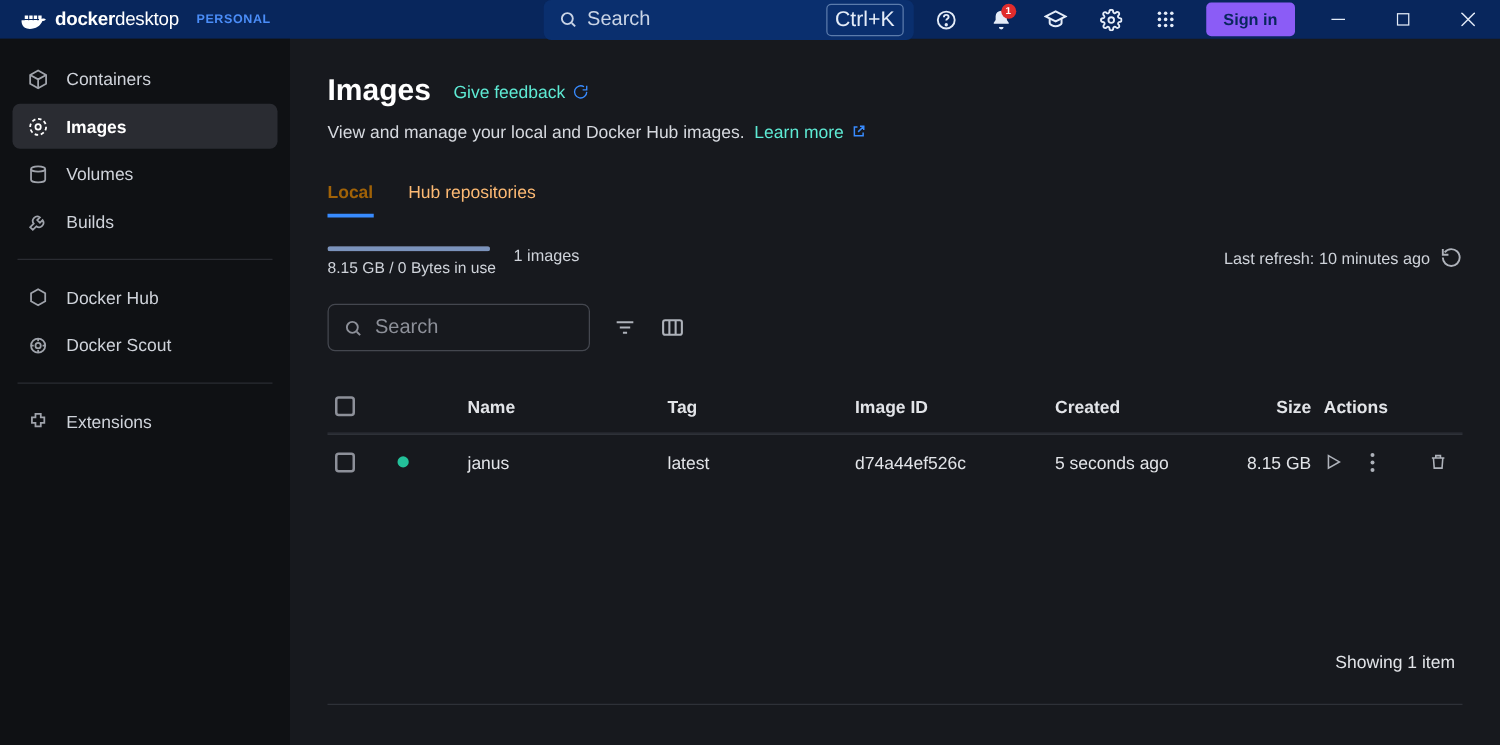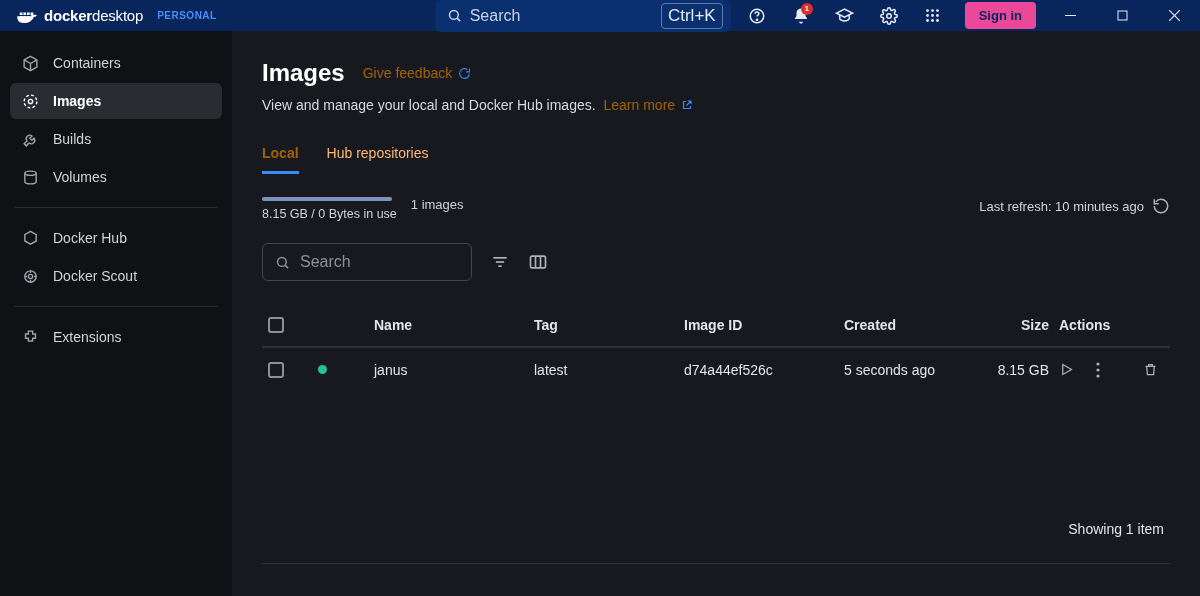--- a/index.html
+++ b/index.html
@@ -29,39 +29,39 @@
 .tb-btn {
   width: 36px; height: 36px; display: flex; align-items: center; justify-content: center;
   color: #e4ecf8; position: relative; border-radius: 4px;
 }
 .notif-dot {
   position: absolute; top: 5px; right: 6px; width: 12px; height: 12px;
   background: #e02c2c; border-radius: 50%; color: #fff; font-size: 8px; font-weight: 700;
   display: flex; align-items: center; justify-content: center;
 }
 .signin {
-  background: #ec4899; color: #08265c; font-weight: 600; font-size: 13px;
+  background: #8b5cf6; color: #08265c; font-weight: 600; font-size: 13px;
   padding: 6px 14px; border-radius: 4px; margin: 0 4px 0 6px;
 }
 .win-btn { width: 44px; height: 32px; display: flex; align-items: center; justify-content: center; color: #e4ecf8; }
 .shell { display: flex; flex: 1; min-height: 0; }
 .sidebar {
   width: 232px; background: #0f1114; padding: 14px 10px; flex-shrink: 0;
   display: flex; flex-direction: column; gap: 2px;
 }
 .side-item {
   display: flex; align-items: center; gap: 14px; height: 36px; padding: 0 12px;
   color: #cfd3da; font-size: 14px; border-radius: 6px;
 }
 .side-item.active { background: #2a2c32; color: #fff; font-weight:600; }
 .side-sep { height: 1px; background: #2a2c32; margin: 10px 4px; }
 .main { flex: 1; overflow: auto; padding: 28px 30px 0 30px; position: relative; }
 .page-head { display: flex; align-items: center; gap: 18px; }
 .page-title { font-size: 24px; font-weight: 700; color: #fff; }
-.link { color: #a16207; font-size: 14px; display: inline-flex; align-items: center; gap: 6px; }
+.link { color: #5eead4; font-size: 14px; display: inline-flex; align-items: center; gap: 6px; }
 .subtext { margin-top: 10px; color: #d6d9df; font-size: 14px; }
 .tabs { display: flex; gap: 28px; margin-top: 26px; border-bottom: 1px solid transparent; }
 .tab { padding: 6px 0 10px; font-size: 14px; color: #fdba74; }
 .tab.active { color: #a16207; font-weight: 700; border-bottom: 3px solid #388bff; }
 .stats-row { display: flex; align-items: flex-start; margin-top: 22px; gap: 14px; }
 .stats-block { display: flex; flex-direction: column; gap: 6px; }
 .stats-bar { width: 130px; height: 4px; background: #3c3f47; border-radius: 2px; position: relative; overflow: hidden; }
 .stats-bar::before { content: ""; position: absolute; left:0; top:0; height:100%; width: 100%; background:#7b93bc; }
 .stats-text { font-size: 12.5px; color: #cfd3da; }
 .count-text { font-size: 13px; color: #cfd3da; }
@@ -181,30 +181,30 @@
     </div>
     <div class="side-item active">
       <svg width="17" height="17" viewBox="0 0 24 24" fill="none" stroke="#fff" stroke-width="2">
           <circle cx="12" cy="12" r="9" stroke-dasharray="4 3"></circle>
           <circle cx="12" cy="12" r="3"></circle>
         </svg>
       <span>Images</span>
     </div>
     <div class="side-item">
       <svg width="17" height="17" viewBox="0 0 24 24" fill="none" stroke="#9fa3ab" stroke-width="2">
-          <path d="M14 7a5 5 0 00-7 7l-4 4 3 3 4-4a5 5 0 007-7l-3 3-3-3z"></path>
-        </svg>
-      <span>Builds</span>
-    </div>
-    <div class="side-item">
-      <svg width="17" height="17" viewBox="0 0 24 24" fill="none" stroke="#9fa3ab" stroke-width="2">
           <ellipse cx="12" cy="6" rx="8" ry="3"></ellipse>
           <path d="M4 6v12c0 1.7 3.6 3 8 3s8-1.3 8-3V6"></path>
         </svg>
       <span>Volumes</span>
+    </div>
+    <div class="side-item">
+      <svg width="17" height="17" viewBox="0 0 24 24" fill="none" stroke="#9fa3ab" stroke-width="2">
+          <path d="M14 7a5 5 0 00-7 7l-4 4 3 3 4-4a5 5 0 007-7l-3 3-3-3z"></path>
+        </svg>
+      <span>Builds</span>
     </div>
     <div class="side-sep"></div>
     <div class="side-item">
       <svg width="17" height="17" viewBox="0 0 24 24" fill="none" stroke="#9fa3ab" stroke-width="2">
           <path d="M12 2l8 4.5v9L12 20l-8-4.5v-9z"></path>
         </svg>
       <span>Docker Hub</span>
     </div>
     <div class="side-item">
       <svg width="17" height="17" viewBox="0 0 24 24" fill="none" stroke="#9fa3ab" stroke-width="2">

